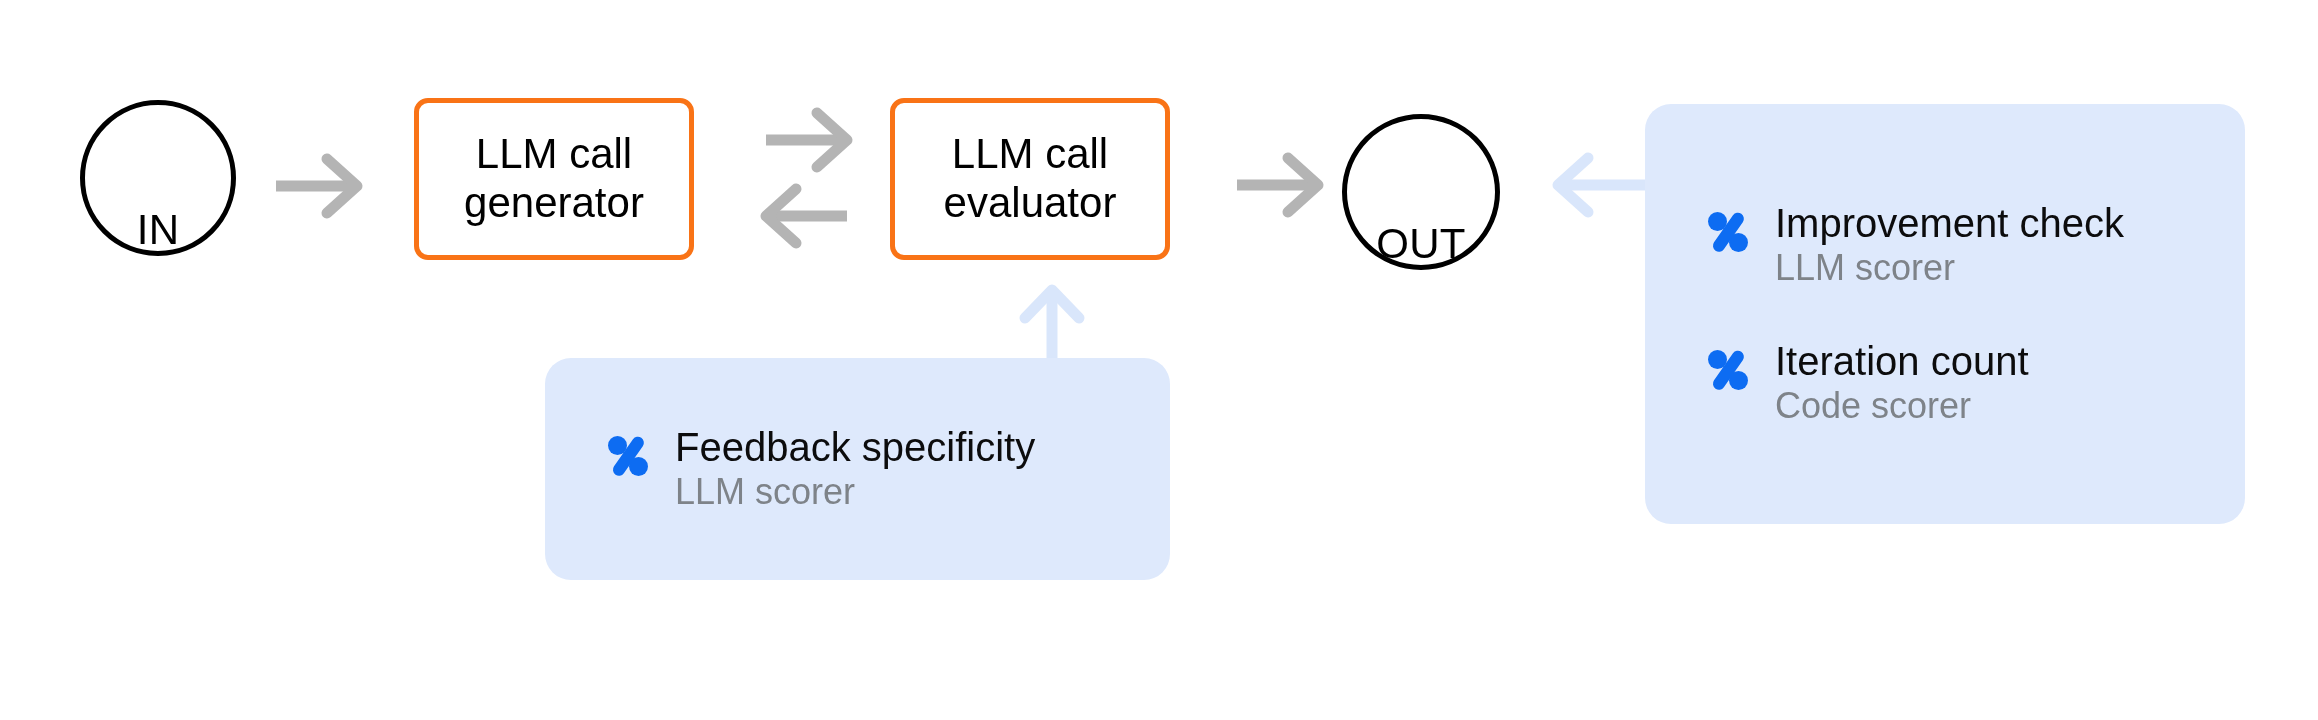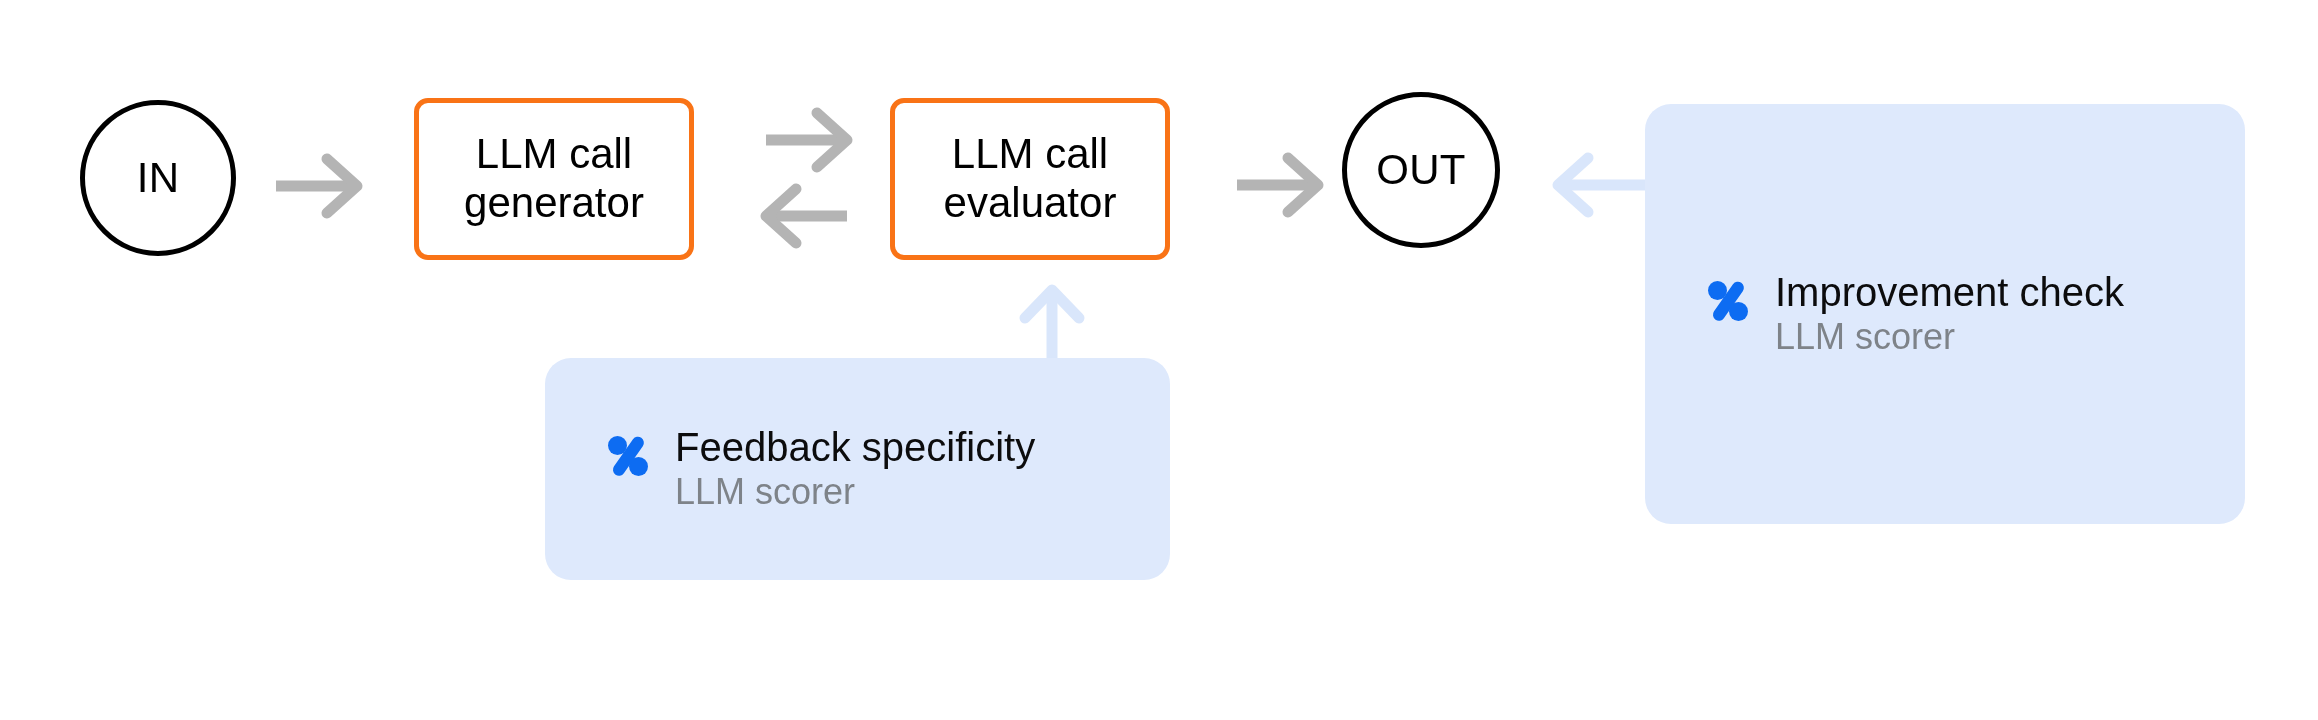--- a/index.html
+++ b/index.html
@@ -21,33 +21,33 @@
     overflow: hidden;
   }
 
   
   .node-circle {
     position: absolute;
     border: 5px solid #000000;
     border-radius: 50%;
     background: #ffffff;
     display: flex;
-    align-items: center;
+    align-items: flex-end;
     justify-content: center;
     box-sizing: border-box;
   }
   .node-circle .node-circle-label {
     font-size: 42px;
     color: #000000;
     letter-spacing: 0.2px;
     line-height: 1;
   }
 
   #node-in       { left: 80px;   top: 100px; width: 156px; height: 156px; }
-  #node-out      { left: 1342px; top: 92px; width: 158px; height: 156px; }
+  #node-out      { left: 1342px; top: 114px; width: 158px; height: 156px; }
 
   
   .node-box {
     position: absolute;
     border: 5px solid #f97316;
     border-radius: 14px;
     background: #ffffff;
     display: flex;
     align-items: center;
     justify-content: center;
@@ -207,17 +207,28 @@
           <circle cx="12.5" cy="12.5" r="9.5" fill="#0d6cf2"></circle>
           <circle cx="33.5" cy="33.5" r="9.5" fill="#0d6cf2"></circle>
           <rect x="17.5" y="0.5" width="12" height="45" rx="6" transform="rotate(35 23 23)" fill="#0d6cf2"></rect>
         </svg>
         <div class="scorer-text">
           <span class="scorer-name">Improvement check</span>
           <span class="scorer-type">LLM scorer</span>
         </div>
       </div>
 
+      <div class="scorer-item">
+        <svg class="scorer-icon" viewBox="0 0 46 46" xmlns="http://www.w3.org/2000/svg">
+          <circle cx="12.5" cy="12.5" r="9.5" fill="#0d6cf2"></circle>
+          <circle cx="33.5" cy="33.5" r="9.5" fill="#0d6cf2"></circle>
+          <rect x="17.5" y="0.5" width="12" height="45" rx="6" transform="rotate(35 23 23)" fill="#0d6cf2"></rect>
+        </svg>
+        <div class="scorer-text">
+          <span class="scorer-name">Iteration count</span>
+          <span class="scorer-type">Code scorer</span>
+        </div>
+      </div>
 
     </div>
   </div>
 
 </div>
 
 </body></html>

